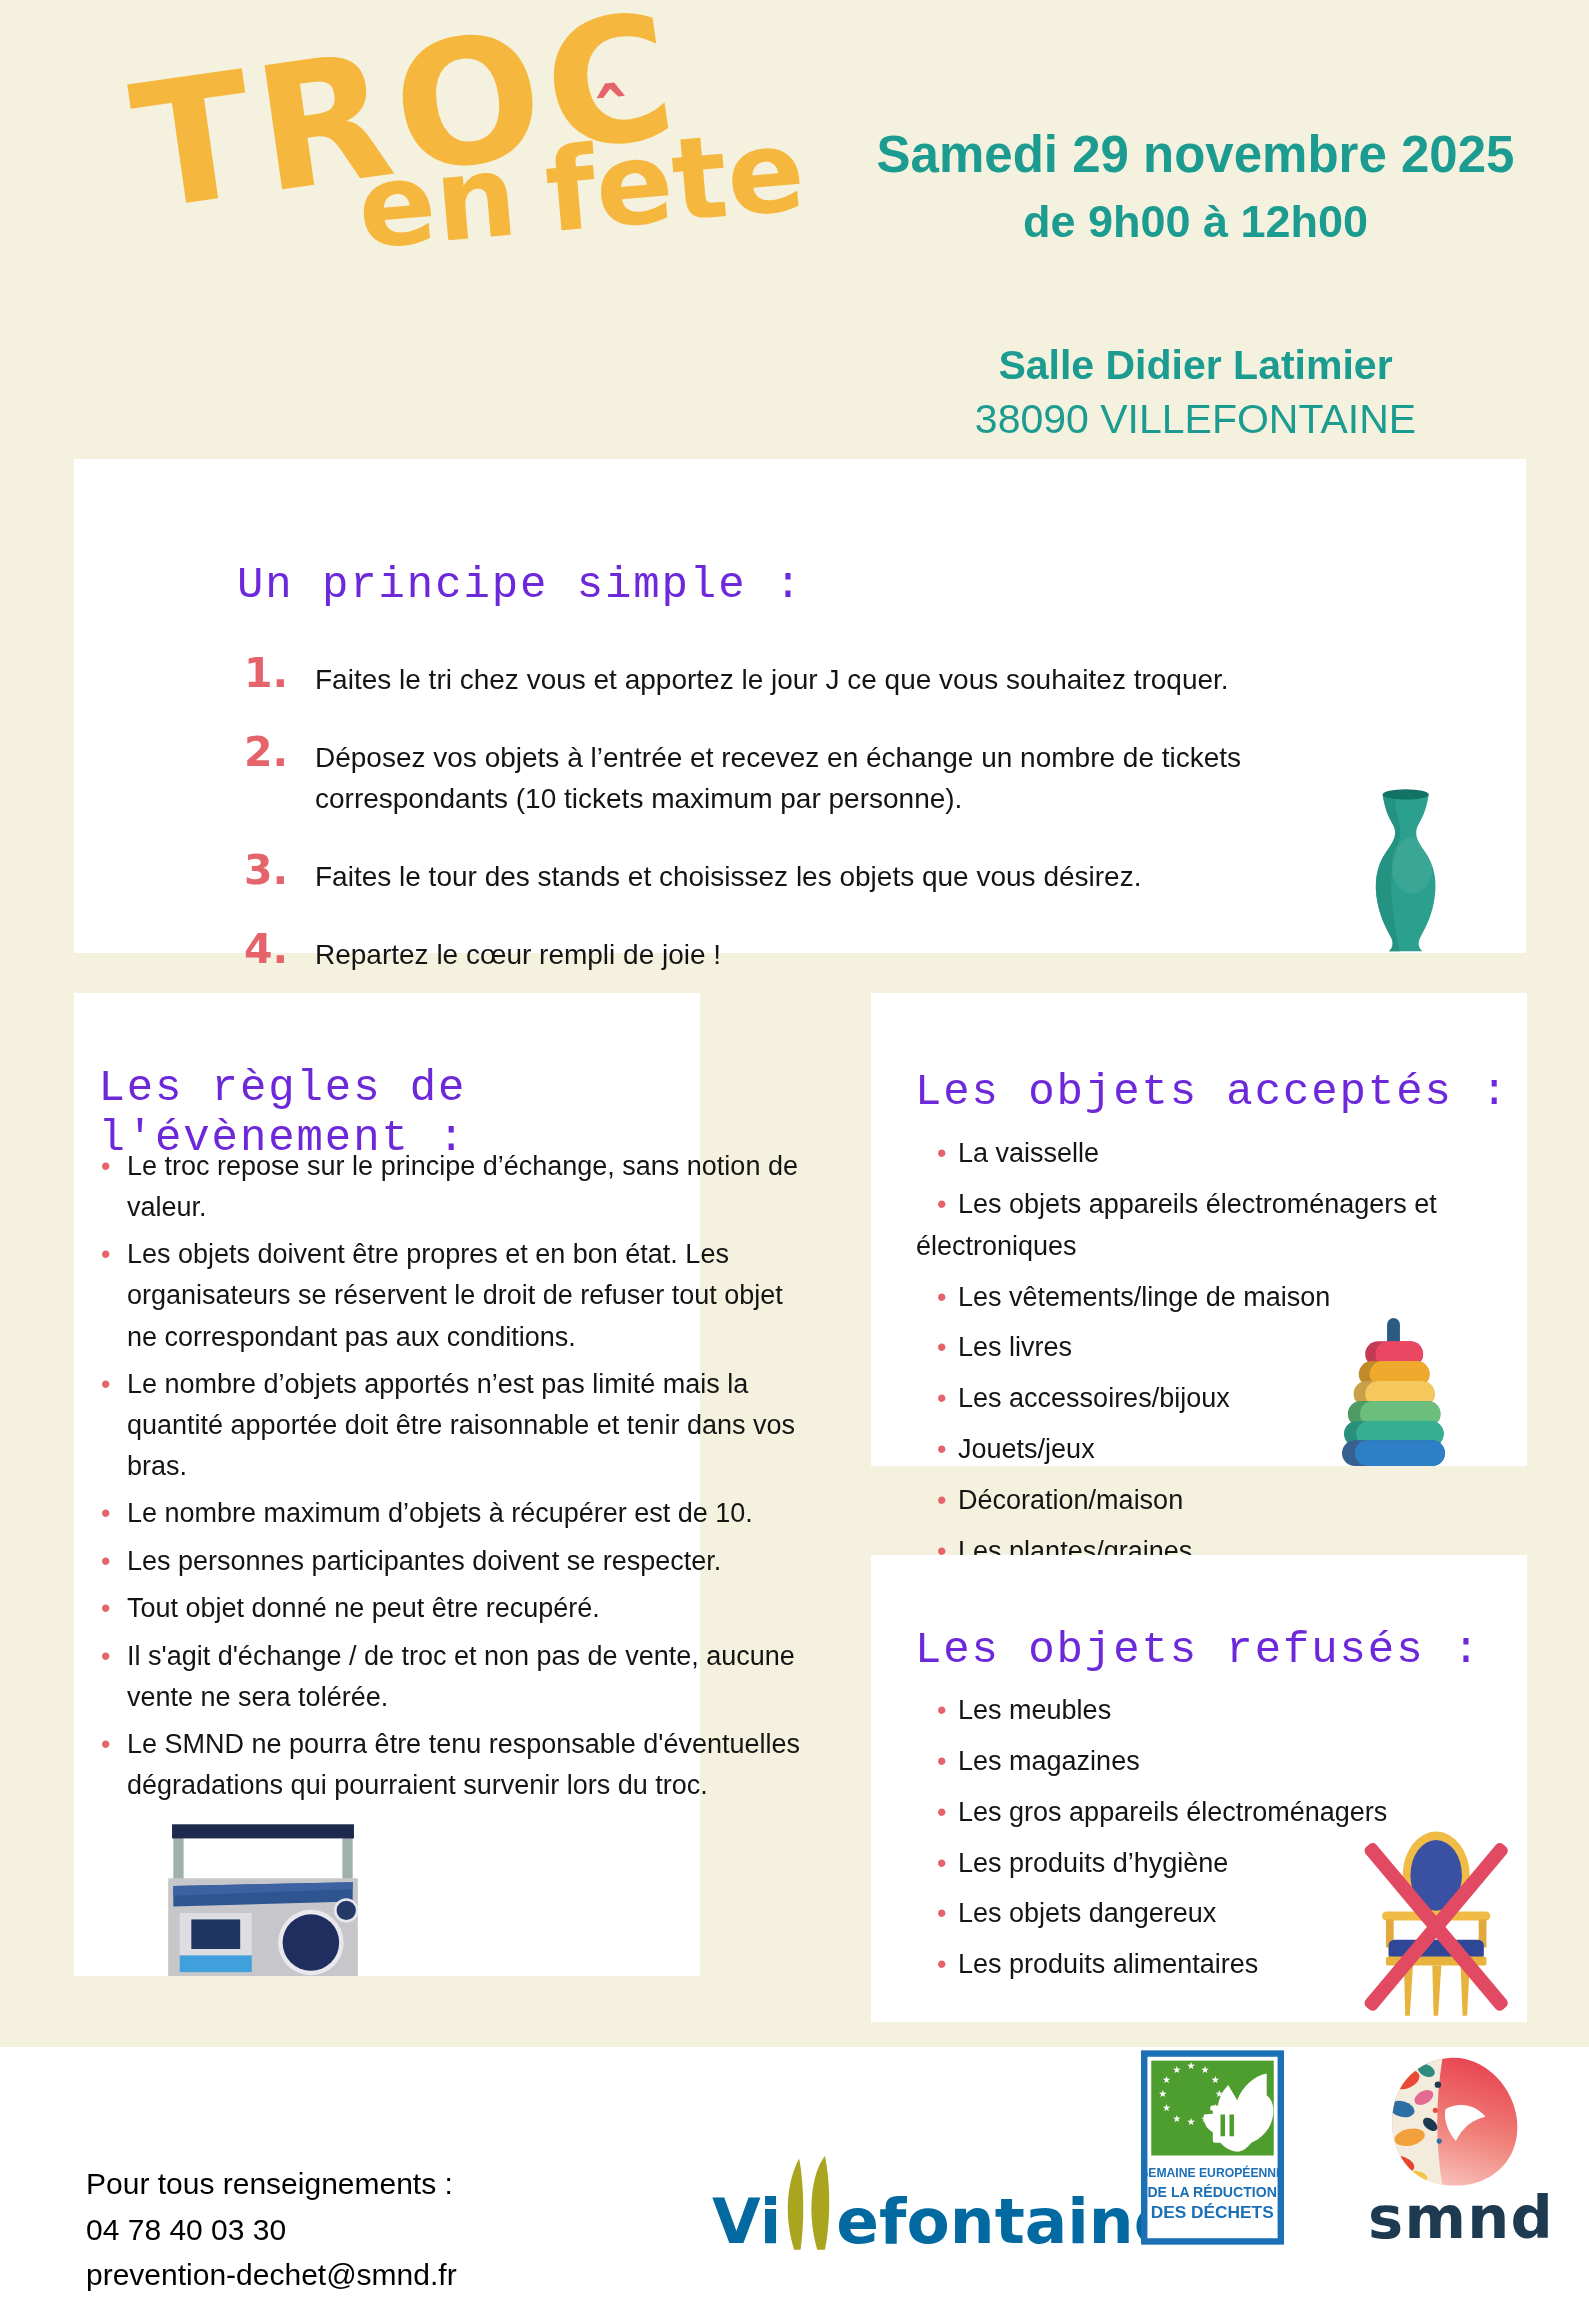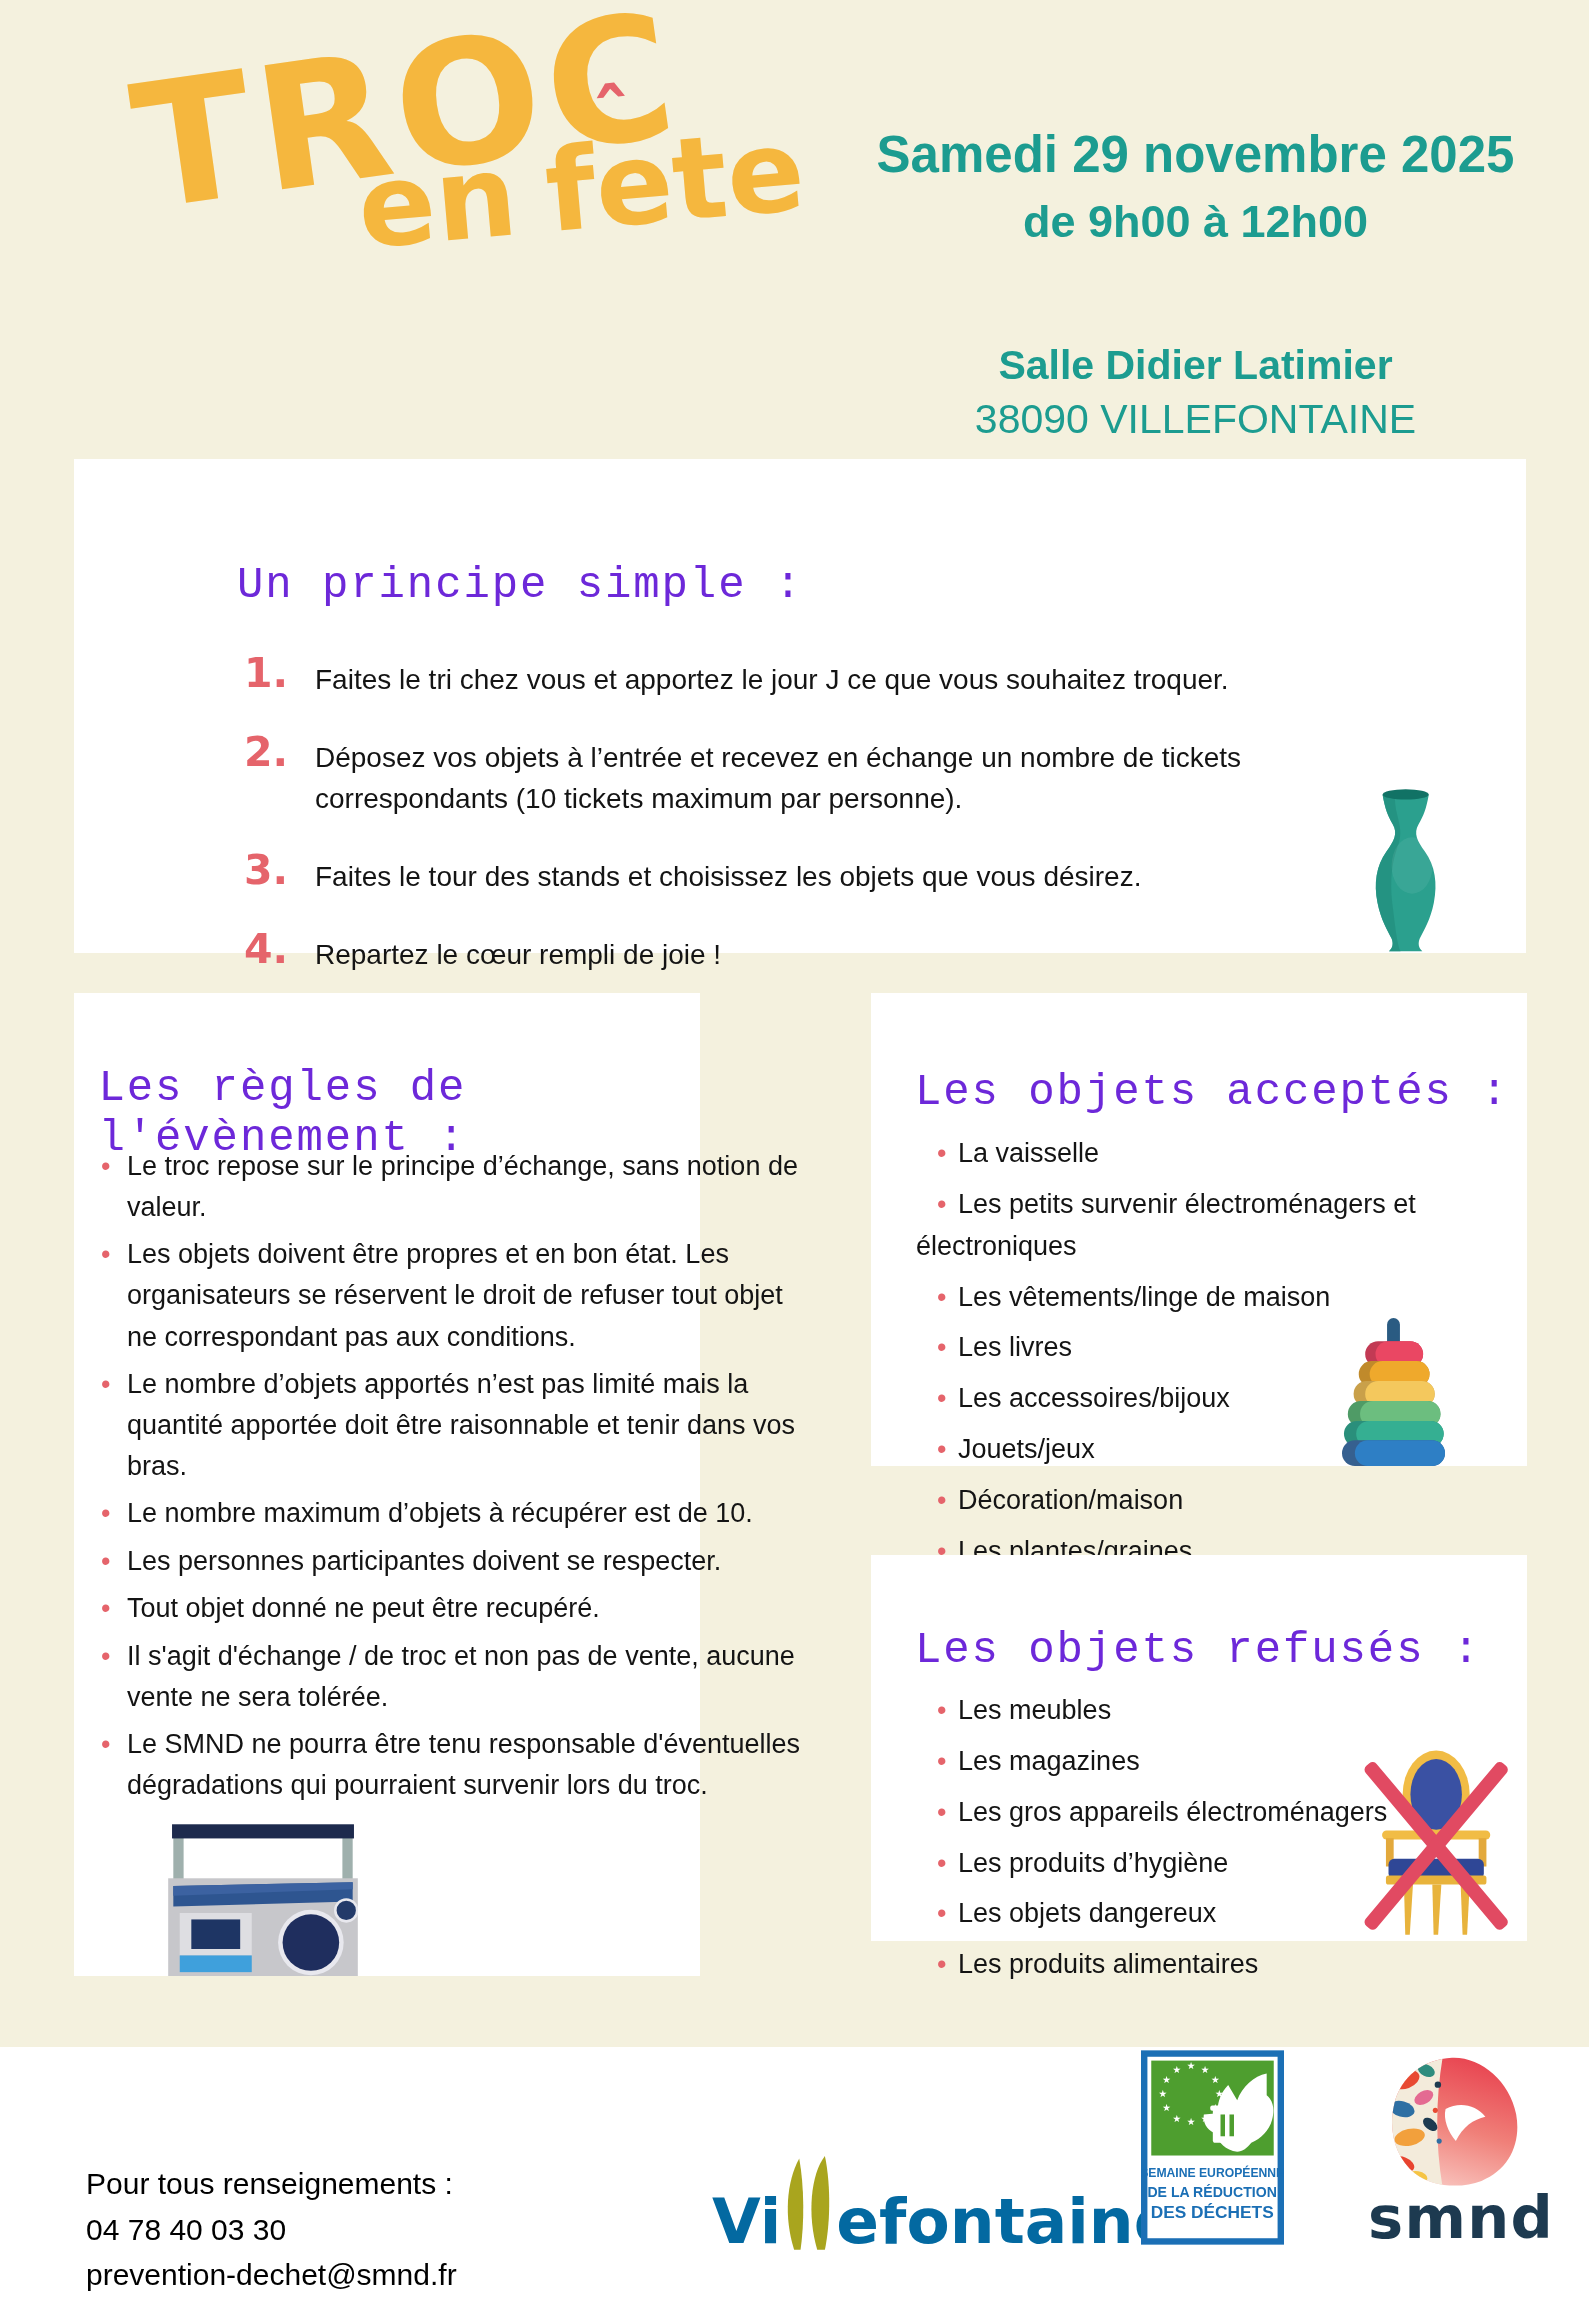--- a/index.html
+++ b/index.html
@@ -67,21 +67,21 @@
   #box-rules .hang-list{position:absolute;left:27px;top:153px;width:700px;}
   #rules-radio{position:absolute;left:94px;bottom:0;}
 
   
   #box-accepted{left:871px;top:993px;width:656px;height:473px;}
   #box-accepted .sect-title{position:absolute;left:44px;top:37px;}
   #box-accepted .flow-list{position:absolute;left:45px;top:140px;width:566px;}
   #accepted-toy{position:absolute;right:82px;bottom:0;}
 
   
-  #box-refused{left:871px;top:1555px;width:656px;height:386px;}
+  #box-refused{left:871px;top:1555px;width:656px;height:467px;}
   #box-refused .sect-title{position:absolute;left:44px;top:33px;}
   #box-refused .flow-list{position:absolute;left:45px;top:135px;width:566px;}
   #refused-chair{position:absolute;right:18px;bottom:2.6px;}
 
   
   #footer{left:0;top:2047px;width:1589px;height:260px;}
   .contact{position:absolute;left:86px;top:114px;font-size:30px;line-height:1.52;color:#000;}
   .vlf-logo{
     position:absolute;left:712px;top:117px;height:87px;display:flex;align-items:flex-end;
     font-family:"DejaVu Sans", sans-serif;font-weight:bold;font-size:63px;color:#0369a1;line-height:0.92;
@@ -175,21 +175,21 @@
     <circle cx="222" cy="186" r="51" fill="#E8E8EE"></circle>
     <circle cx="222" cy="186" r="44" fill="#1F2E5E"></circle>
     <circle cx="277" cy="136" r="17" fill="#233A69" stroke="#E8E8EE" stroke-width="4"></circle>
   </svg>
 </div>
 
 <div id="box-accepted" class="whitebox">
   <h2 class="sect-title">Les objets acceptés :</h2>
   <ul class="flow-list">
     <li><span class="blt">•</span><span>La vaisselle</span></li>
-    <li><span class="blt">•</span><span>Les petits survenir électroménagers et électroniques</span></li>
+    <li><span class="blt">•</span><span>Les objets appareils électroménagers et électroniques</span></li>
     <li><span class="blt">•</span><span>Les vêtements/linge de maison</span></li>
     <li><span class="blt">•</span><span>Les livres</span></li>
     <li><span class="blt">•</span><span>Les accessoires/bijoux</span></li>
     <li><span class="blt">•</span><span>Jouets/jeux</span></li>
     <li><span class="blt">•</span><span>Décoration/maison</span></li>
     <li><span class="blt">•</span><span>Les plantes/graines</span></li>
   </ul>
 
   <svg id="accepted-toy" width="103" height="148" viewBox="0 0 160 230">
     <rect x="70" y="0" width="20" height="46" rx="10" fill="#2A5B82"></rect>

